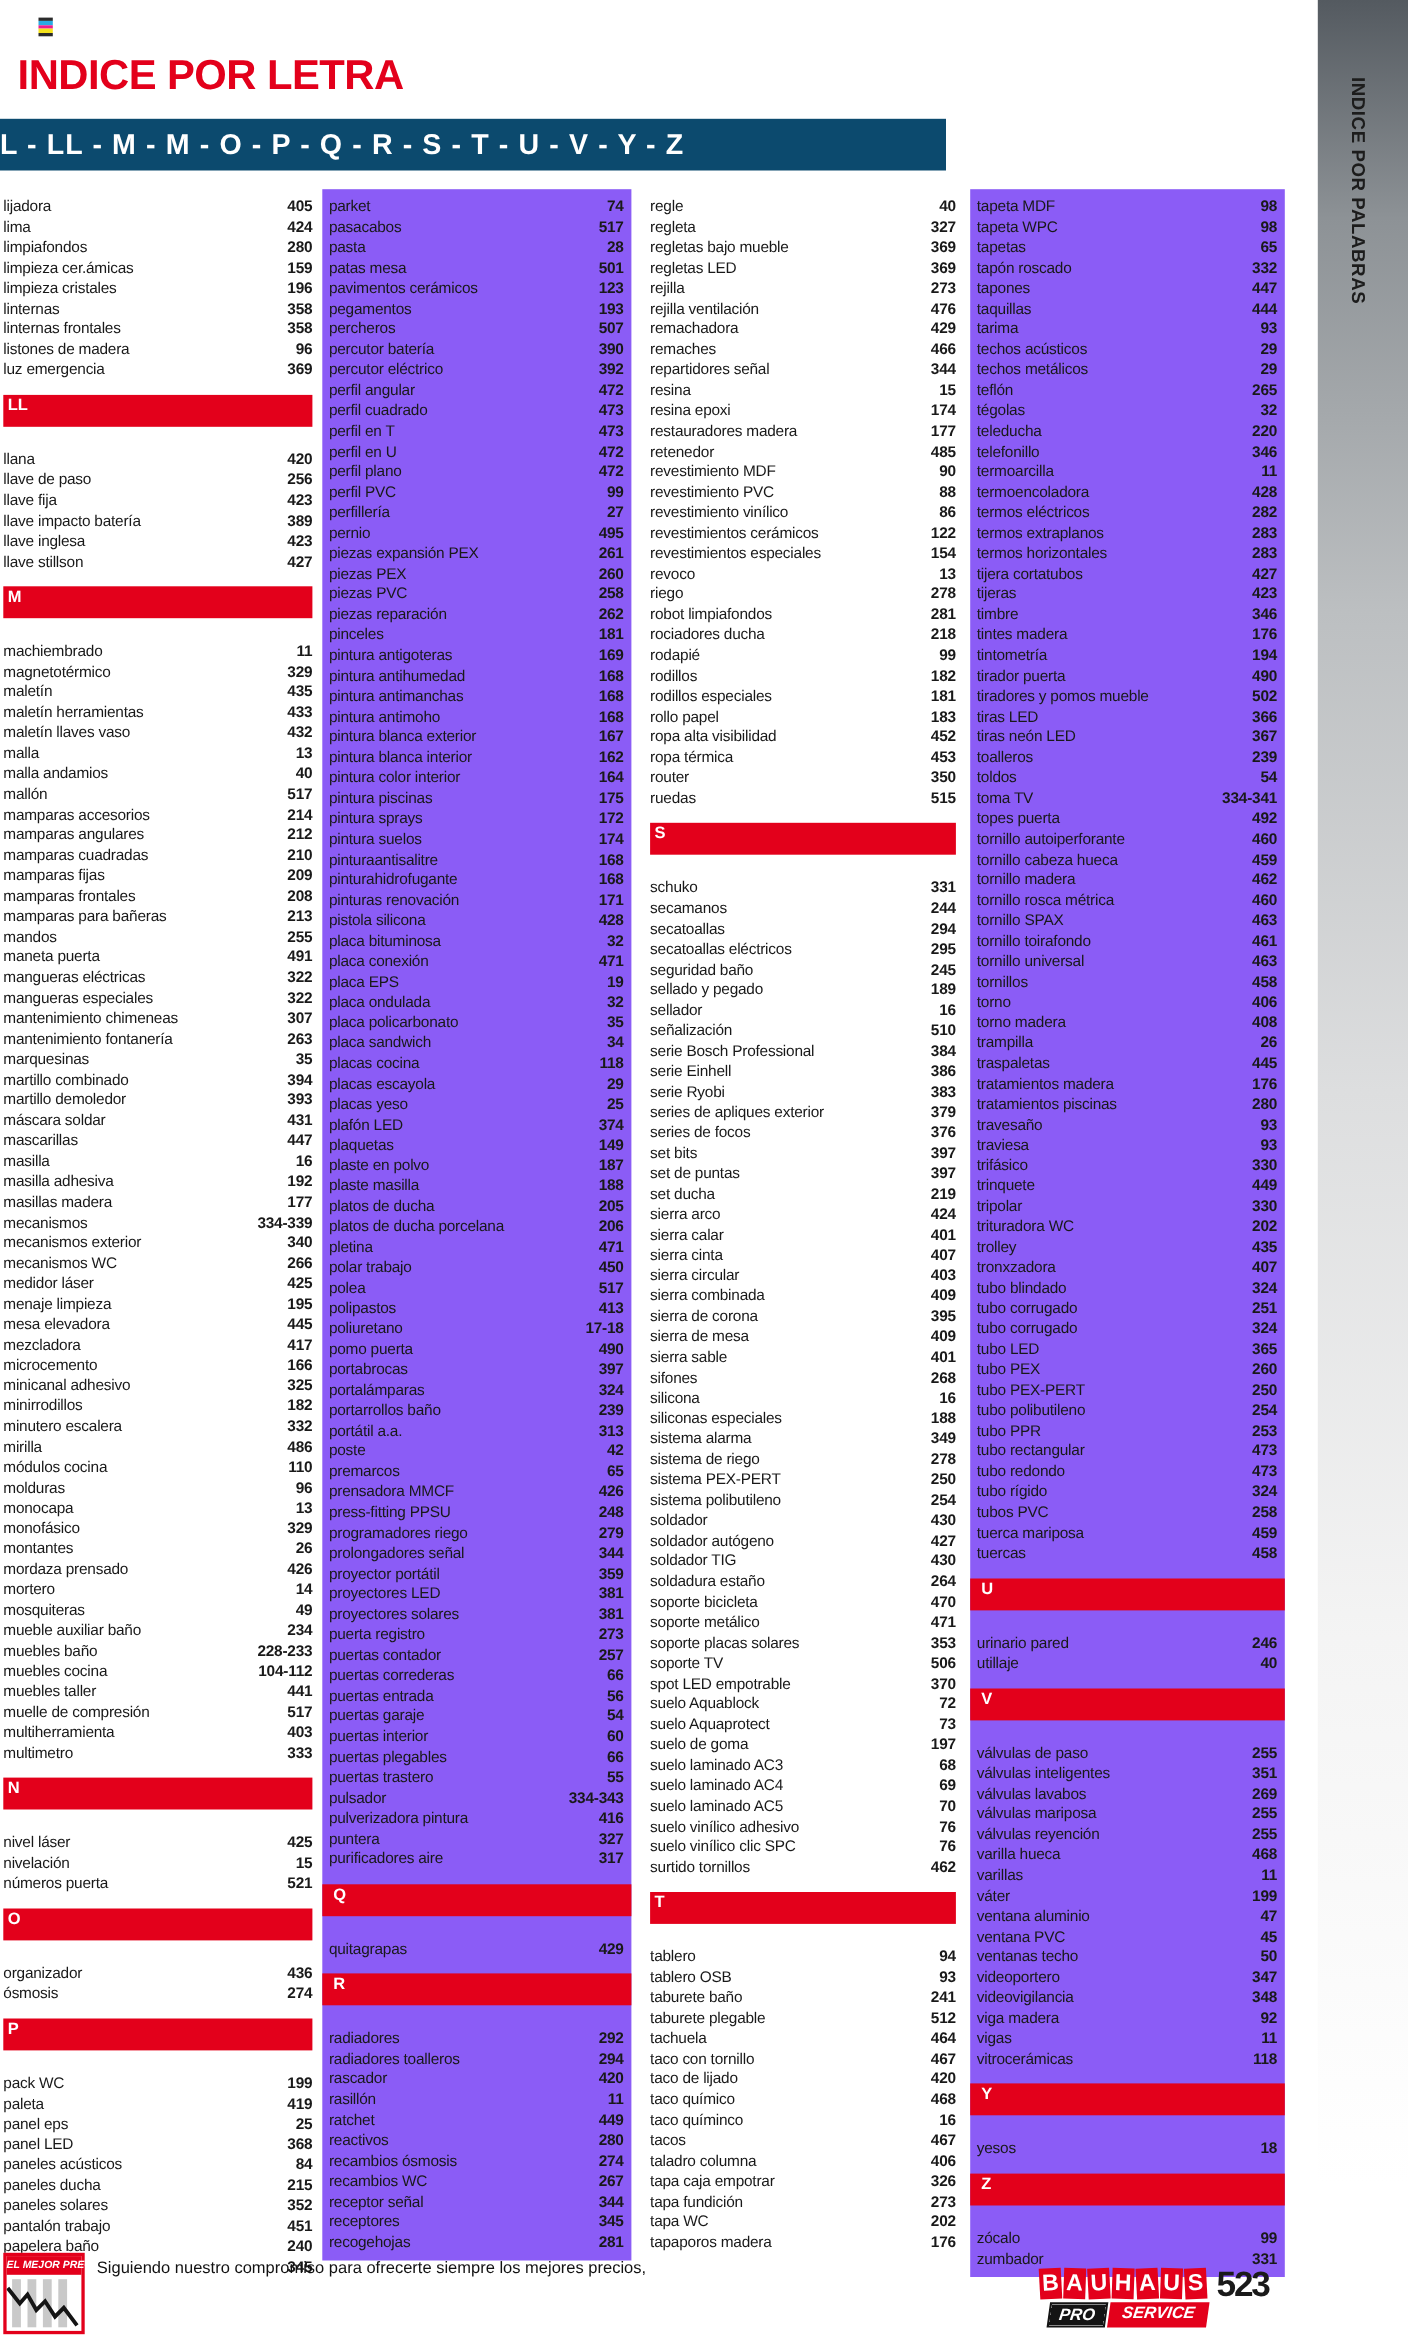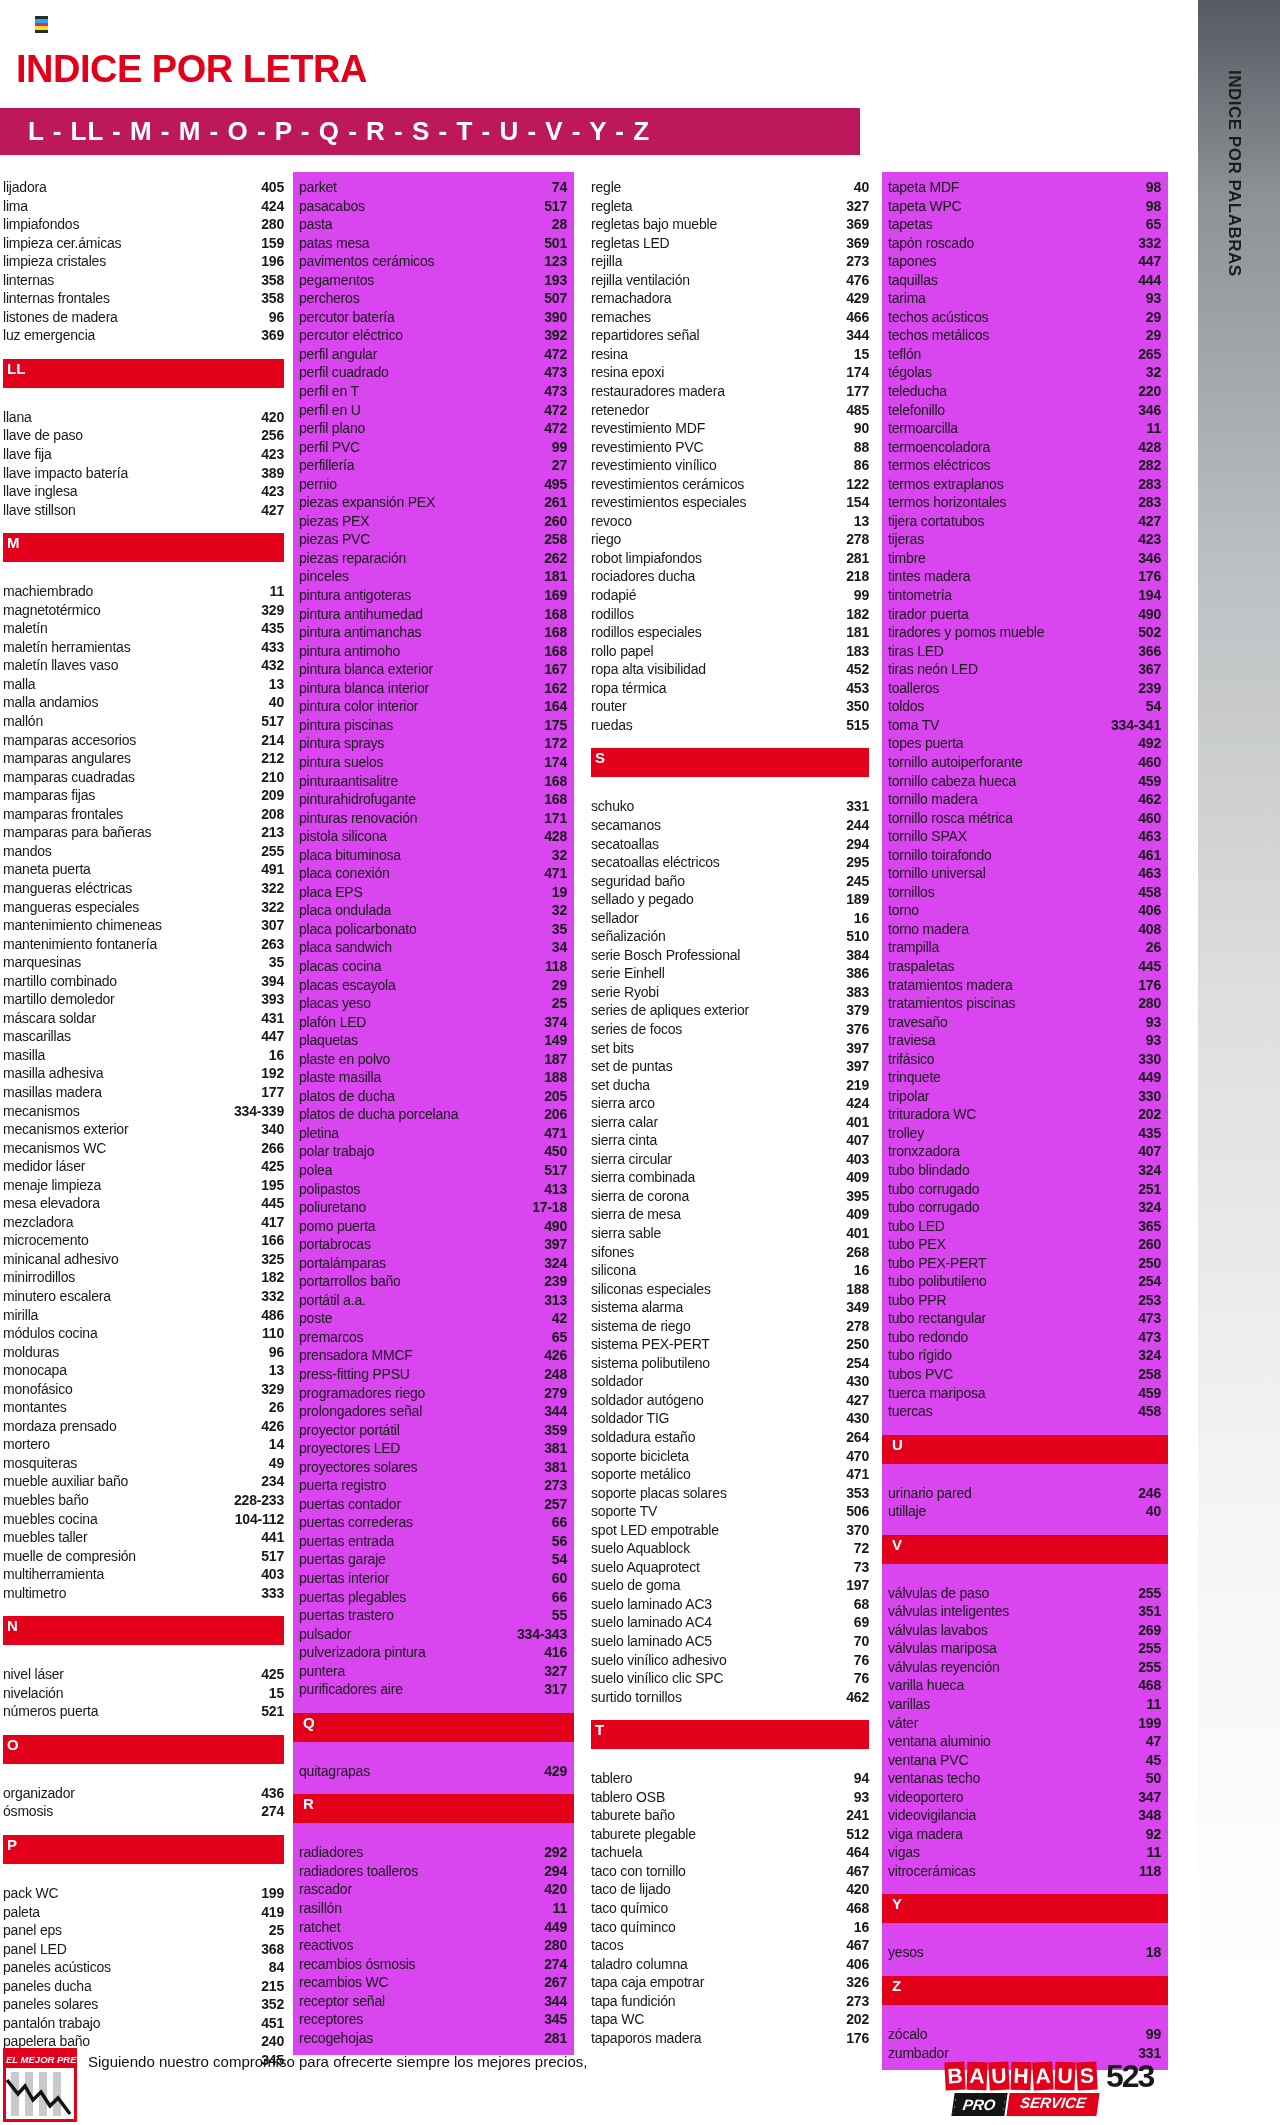--- a/index.html
+++ b/index.html
@@ -2,29 +2,29 @@
 <html><head>
 <meta charset="utf-8">
 <style>
   html,body{margin:0;padding:0;background:#fff;}
   .page{position:relative;width:1280px;height:2125px;background:#ffffff;overflow:hidden;
         font-family:"Liberation Sans",sans-serif;color:#191919;}
   .reg-icon{position:absolute;left:35px;top:16px;width:13px;height:17px;display:flex;flex-direction:column;}
   .reg-icon span{flex:1;}
   .page-title{position:absolute;left:16px;top:48px;font-size:38px;font-weight:bold;
         letter-spacing:-0.5px;color:#e3001b;}
-  .letter-nav{position:absolute;left:0;top:108px;width:860px;height:47px;background:#be185d;
-        color:#fff;font-size:26px;font-weight:bold;line-height:47px;padding-left:28px;
+  .letter-nav{position:absolute;left:0;top:108px;width:860px;height:47px;background:#0c4a6e;
+        color:#fff;font-size:26px;font-weight:bold;line-height:47px;
         box-sizing:border-box;letter-spacing:1px;white-space:nowrap;}
   .sidebar{position:absolute;right:0;top:0;width:82px;height:1985px;
         background:linear-gradient(180deg,#545a60 0%,#8d9296 10%,#bcbfc1 28%,#dddedf 50%,#f4f4f4 75%,#ffffff 100%);}
   .sidebar-label{position:absolute;top:70px;left:26px;writing-mode:vertical-rl;
         font-size:17px;font-weight:bold;color:#1c1c1c;letter-spacing:0.5px;white-space:nowrap;}
   .col{position:absolute;top:172px;box-sizing:border-box;padding-top:6px;}
-  .col.shaded{background:#d946ef;padding-left:6px;padding-right:7px;padding-bottom:8px;}
+  .col.shaded{background:#8b5cf6;padding-left:6px;padding-right:7px;padding-bottom:8px;}
   .col1{left:3px;width:281px;}
   .col2{left:293px;width:281px;}
   .col3{left:591px;width:278px;}
   .col4{left:882px;width:286px;}
   .row{display:flex;justify-content:space-between;align-items:baseline;
         font-size:14px;line-height:18.55px;letter-spacing:-0.2px;white-space:nowrap;}
   .row .pg{font-weight:bold;}
   .letter-head{margin:14px 0 20px 0;height:29px;line-height:19px;background:#e3001b;
         color:#ffffff;font-size:15px;font-weight:bold;padding-left:4px;}
   .col.shaded .letter-head{margin-left:-6px;margin-right:-7px;padding-left:10px;}

